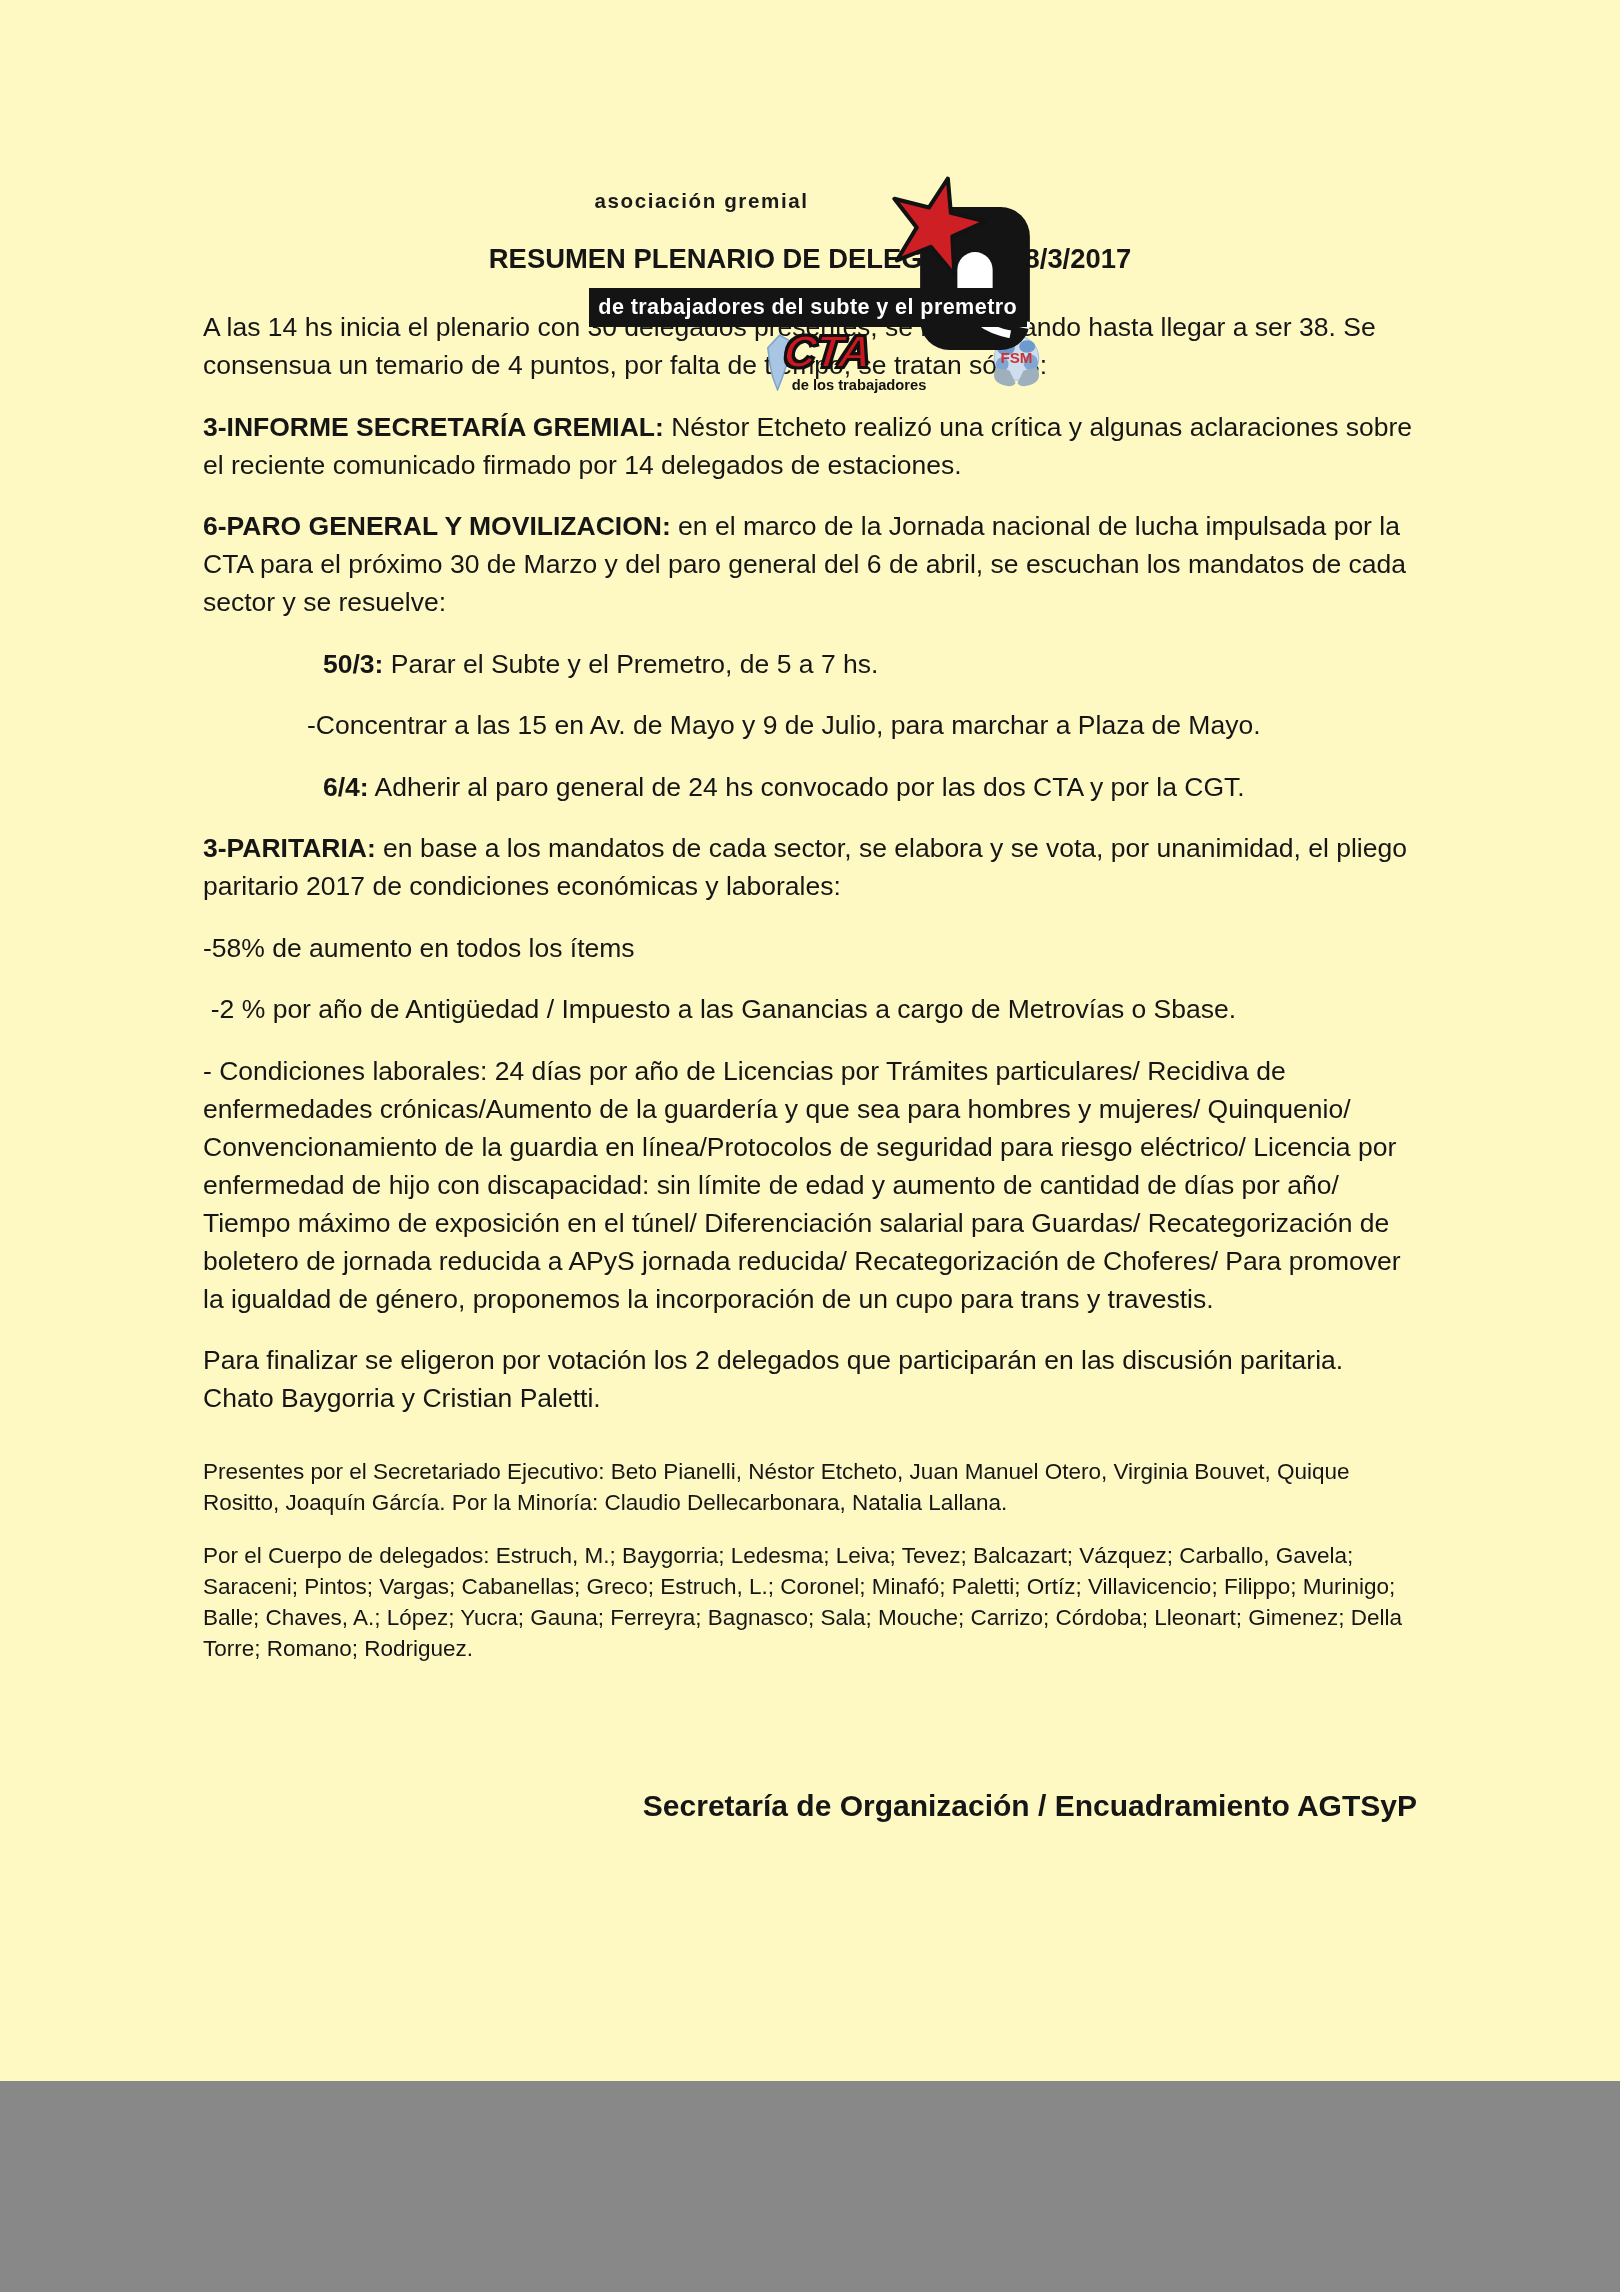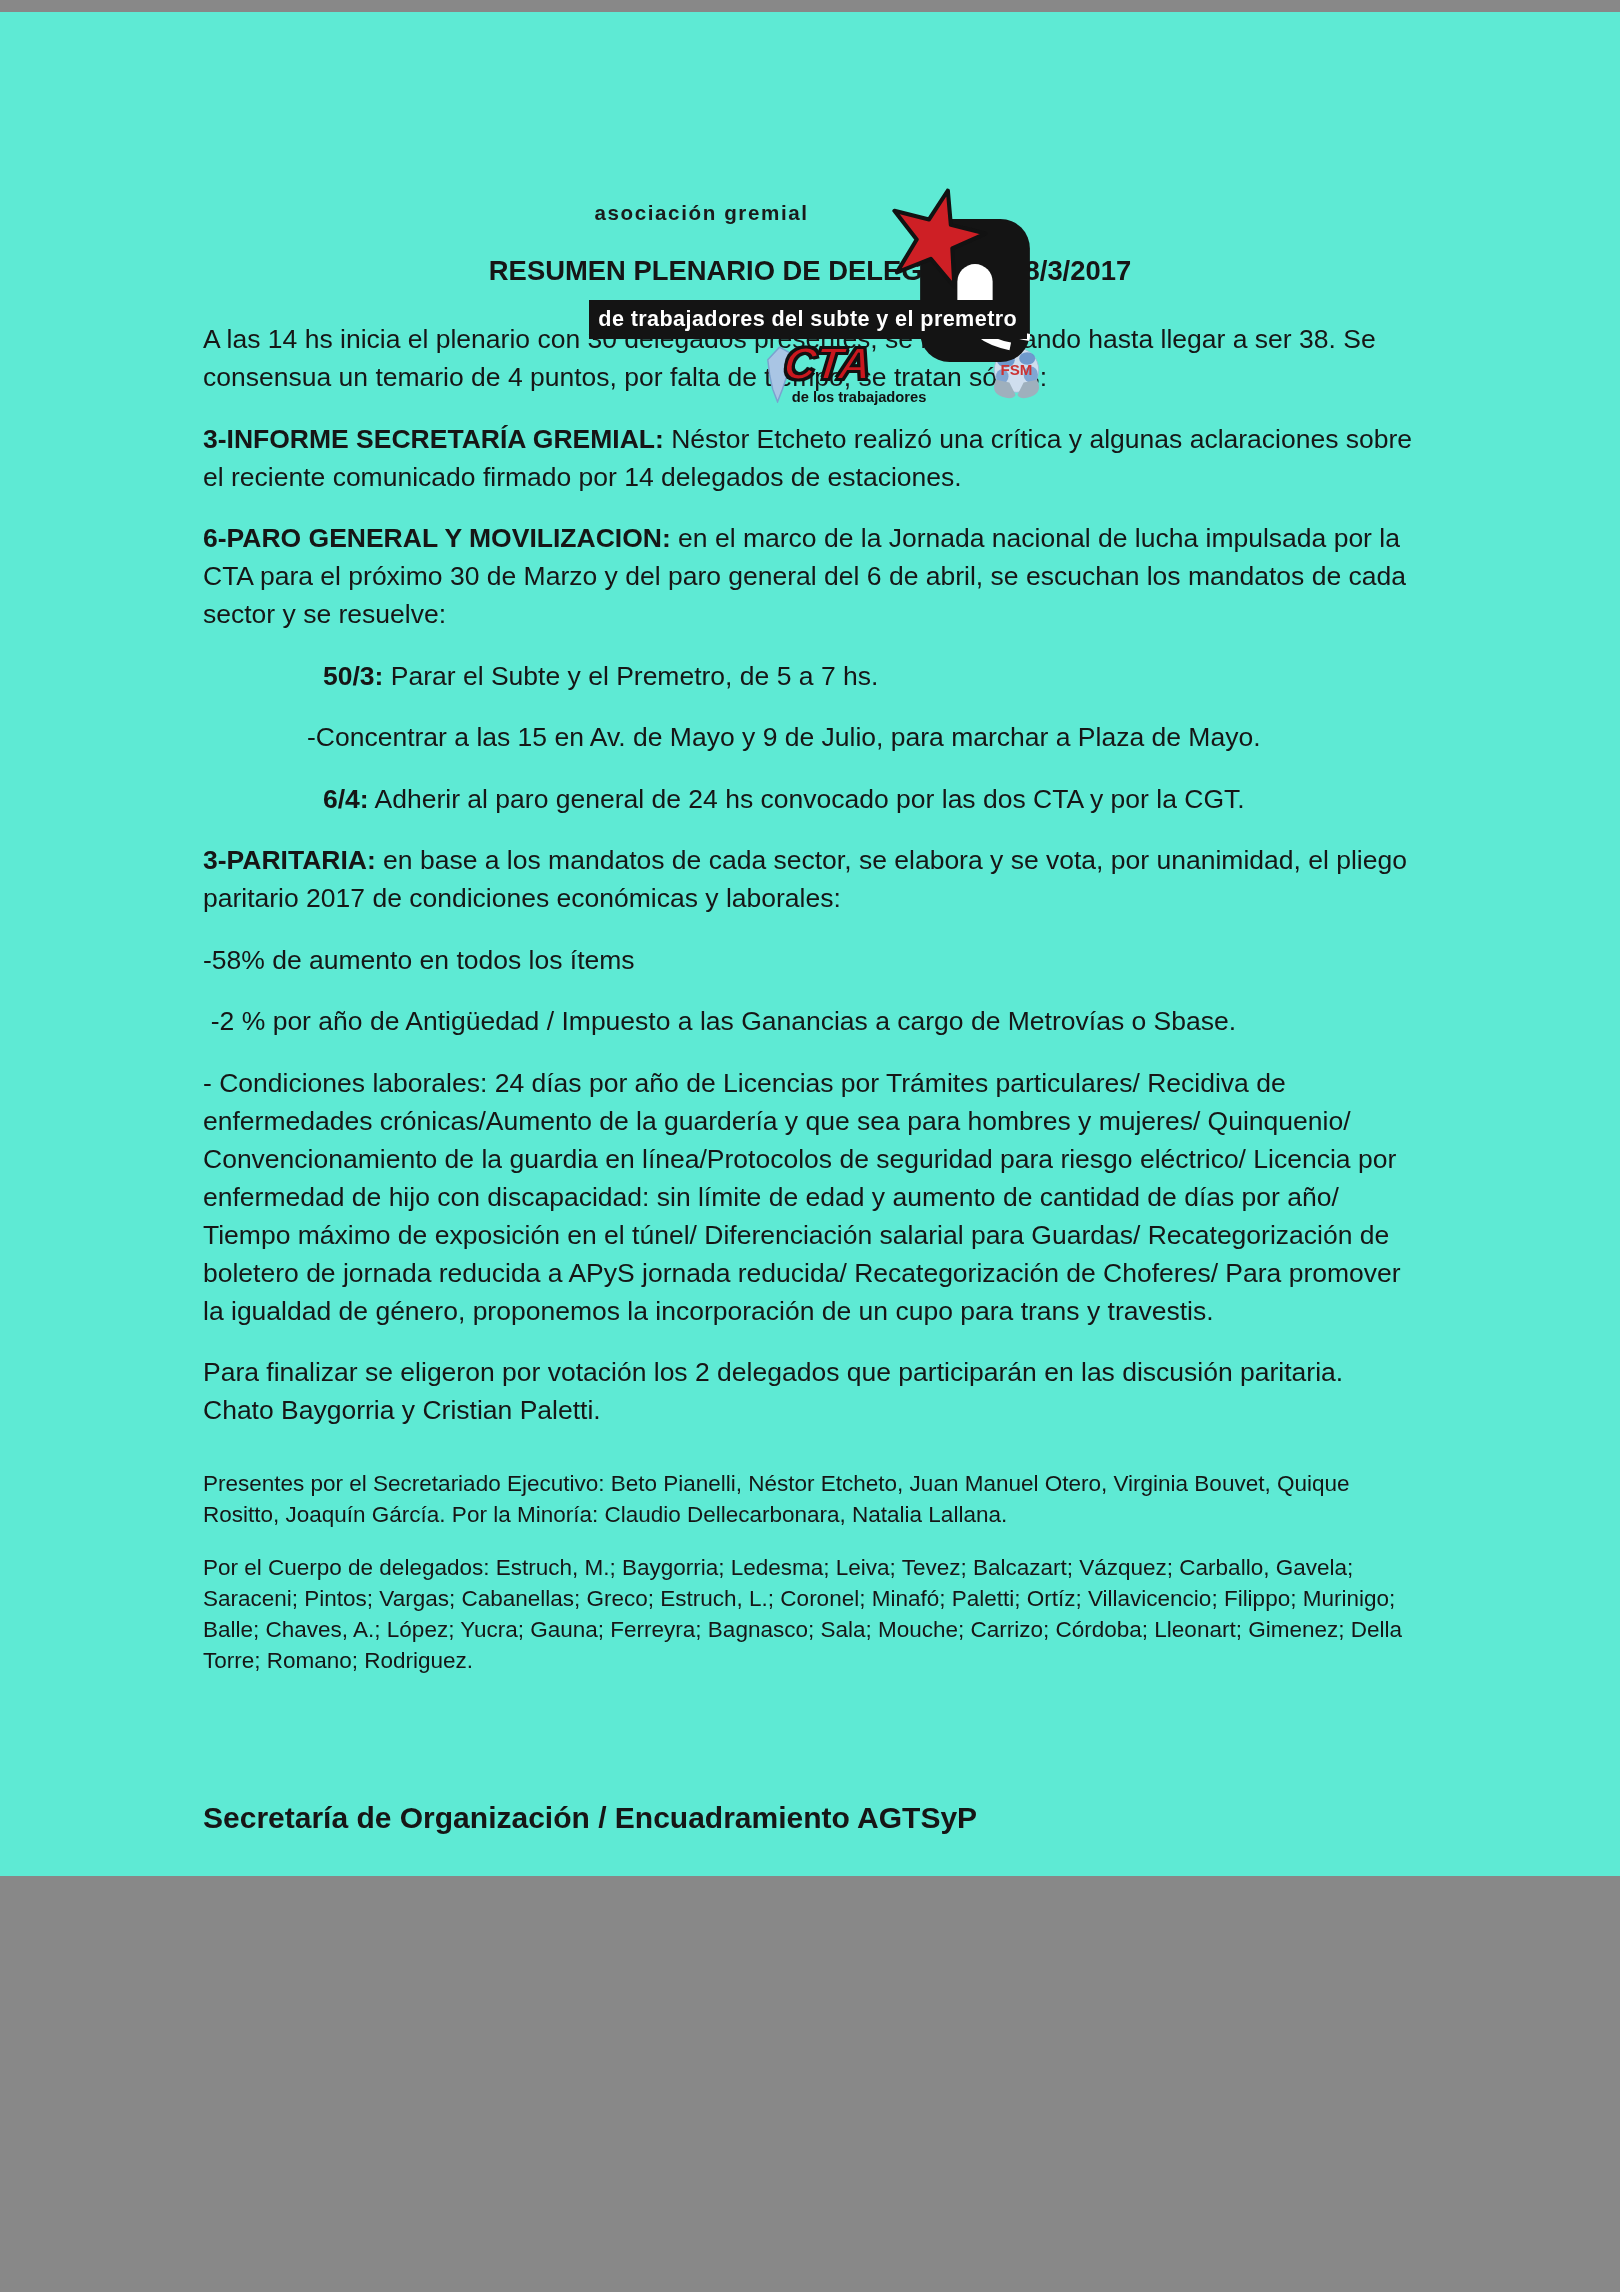--- a/index.html
+++ b/index.html
@@ -1,17 +1,17 @@
 <!DOCTYPE html>
 <html><head>
 <meta charset="utf-8">
 <style>
   html,body { margin:0; padding:0; background:#888; }
   .page {
-    width:1620px; height:1864px; margin:12px auto; background:#5eead4;
+    width:1620px; height:2081px; margin:0 auto; background:#fef9c3;
     position:relative; overflow:hidden;
     font-family:"Liberation Sans", sans-serif; color:#161616;
   }
   
   .logo-block { position:relative; width:443px; height:196px; margin:0 auto; top:189px; }
   .logo-tagline {
     position:absolute; top:0; left:5.9px;
     font-size:20.6px; font-weight:bold; letter-spacing:1.6px; color:#1b1b1b; white-space:nowrap;
   }
   .logo-wordmark-red {
@@ -42,21 +42,21 @@
   .content { padding:0 203px; }
   .doc-title { margin-top:47px; text-align:center; font-weight:bold; font-size:27.4px; }
   .paras { margin-top:33px; }
   .paras p { margin:0 0 23.5px 0; font-size:26.5px; line-height:38px; }
   .paras p b { font-weight:bold; }
   p.ind-a { padding-left:120px; }
   p.ind-b { padding-left:104px; }
   p.sp    { padding-left:7.8px; }
   p.small { font-size:22.5px; line-height:31px; margin-bottom:21.6px; }
   p.small-first { margin-top:39px; }
-  .doc-footer { text-align:left; font-weight:bold; font-size:30px; margin-top:125px; }
+  .doc-footer { text-align:right; font-weight:bold; font-size:30px; margin-top:125px; }
 </style>
 </head>
 <body>
 
 <div class="page">
 
   <div class="logo-block">
     <div class="logo-tagline">asociación gremial</div>
 
     <svg class="logo-e" viewBox="0 0 112 150">

